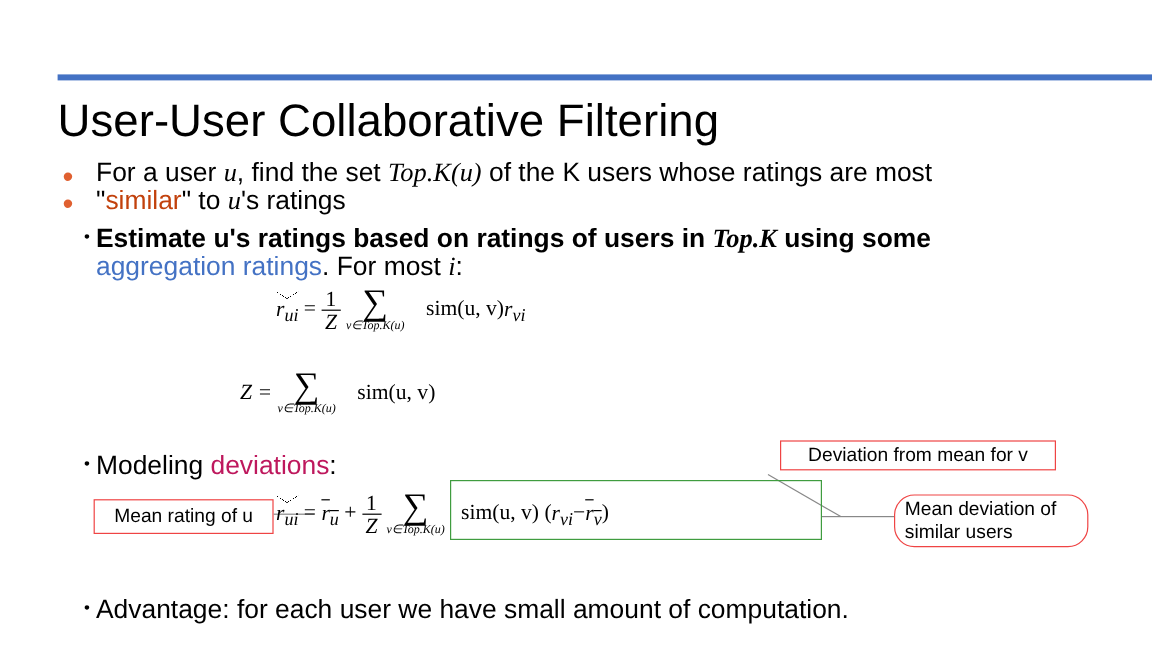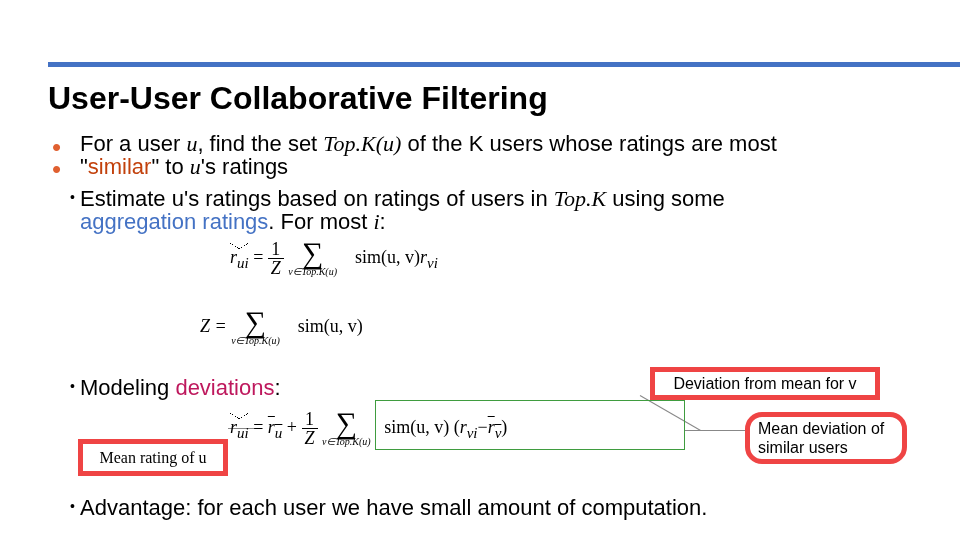--- a/index.html
+++ b/index.html
@@ -13,43 +13,43 @@
   }
   .topbar {
     position: absolute;
     left: 48px; right: 0; top: 62px;
     height: 5px;
     background: #4472c4;
   }
   .title {
     position: absolute;
     left: 48px; top: 80px;
-    font-size: 32px;
+    font-size: 38px;
     color: #000;
-    font-weight: 700;
+    font-weight: 400;
   }
   .big-bullet {
     color: #e06030;
     font-size: 26px;
     position: absolute;
   }
   .bb1 { left: 52px; top: 132px; }
   .bb2 { left: 52px; top: 154px; }
 
   .content-block {
     position: absolute;
     left: 80px;
     right: 42px;
     font-size: 22px;
     color: #000;
     line-height: 1.25;
   }
   .line1 { top: 130px; }
   .line2 { top: 153px; }
-  .line3 { top: 185px; }
+  .line3 { top: 185px; font-weight: bold; }
   .line4 { top: 208px; }
   .line5 { top: 374px; }
   .line6 { top: 494px; }
 
   .small-bullet {
     color: #000;
     position: absolute;
     left: 70px;
     font-size: 14px;
   }
@@ -88,28 +88,28 @@
     left: 0; right: 0; top: -4px;
     height: 6px;
     background:
       linear-gradient(to top right, transparent 48%, #000 48%, #000 52%, transparent 52%) left/50% 100% no-repeat,
       linear-gradient(to top left, transparent 48%, #000 48%, #000 52%, transparent 52%) right/50% 100% no-repeat;
   }
   .bar { text-decoration: overline; }
 
   .label-box {
     position: absolute;
-    border: 5px solid #ef4444;
+    border: 1px solid #ef4444;
     background: #fff;
     font-size: 16px;
     padding: 2px 8px;
     line-height: 1.2;
   }
   .lb-dev { left: 650px; top: 367px; width: 230px; text-align: center; }
-  .lb-meanu { left: 78px; top: 439px; width: 150px; text-align: center; padding: 4px 8px; font-family: Liberation Serif, serif; }
+  .lb-meanu { left: 78px; top: 416px; width: 150px; text-align: center; padding: 4px 8px; }
   .lb-meandev { left: 745px; top: 412px; width: 162px; border-radius: 17px; }
 
   .green-box {
     position: absolute;
     border: 1px solid #3f9c3f;
     left: 375px; top: 400px;
     width: 310px; height: 50px;
     pointer-events: none;
   }
 

